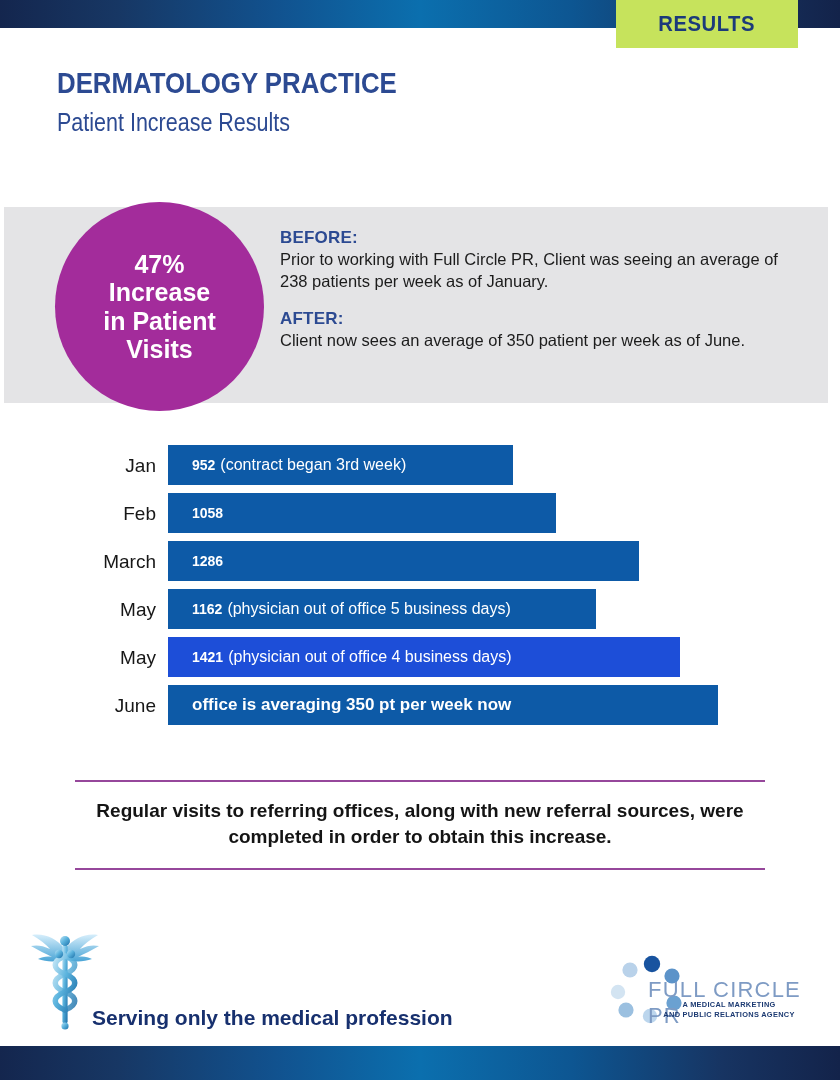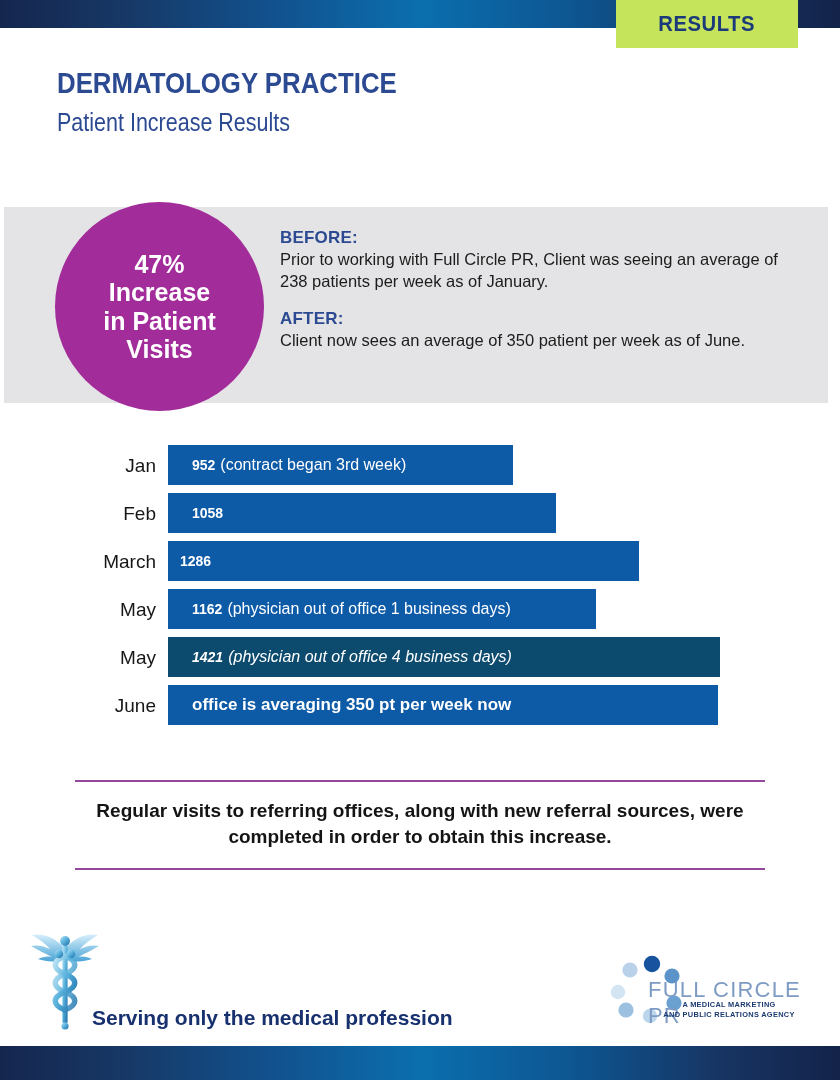--- a/index.html
+++ b/index.html
@@ -172,34 +172,34 @@
         </div>
       </div>
       <div class="row">
         <div class="row-label">Feb</div>
         <div class="row-bar" style="width: 388px; background: rgb(13, 90, 167);">
           <span class="bar-value">1058</span>
         </div>
       </div>
       <div class="row">
         <div class="row-label">March</div>
-        <div class="row-bar" style="width: 471px; background: rgb(13, 90, 167); padding-left: 12px;">
+        <div class="row-bar" style="width: 471px; background: rgb(13, 90, 167);">
           <span class="bar-value">1286</span>
         </div>
       </div>
       <div class="row">
         <div class="row-label">May</div>
         <div class="row-bar" style="width: 428px; background: rgb(13, 90, 167);">
           <span class="bar-value">1162</span>
-          <span class="bar-note">(physician out of office 1 business days)</span>
+          <span class="bar-note">(physician out of office 5 business days)</span>
         </div>
       </div>
       <div class="row">
         <div class="row-label">May</div>
-        <div class="row-bar" style="width: 552px; background: #0c4a6e; font-style: italic;">
+        <div class="row-bar" style="width: 512px; background: #1d4ed8;">
           <span class="bar-value">1421</span>
           <span class="bar-note">(physician out of office 4 business days)</span>
         </div>
       </div>
       <div class="row">
         <div class="row-label">June</div>
         <div class="row-bar" style="width: 550px; background: rgb(13, 90, 167);">
           <span class="bar-note strong">office is averaging 350 pt per week now</span>
         </div>
       </div>

